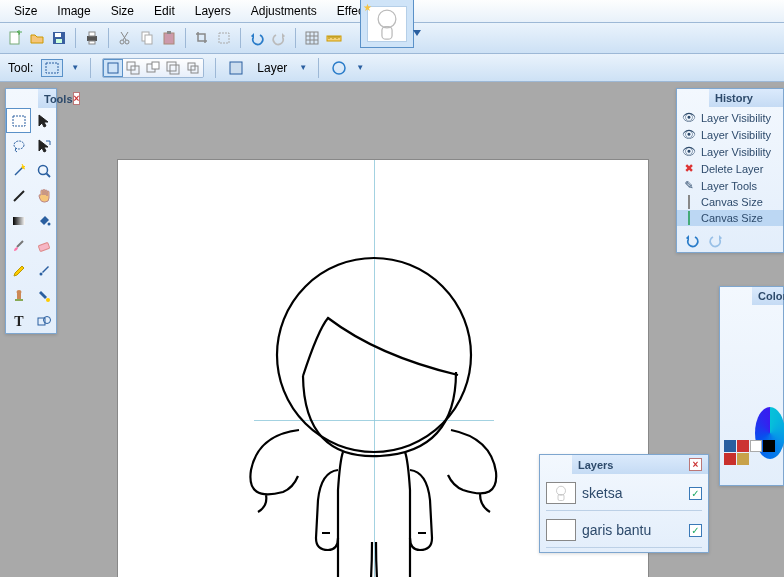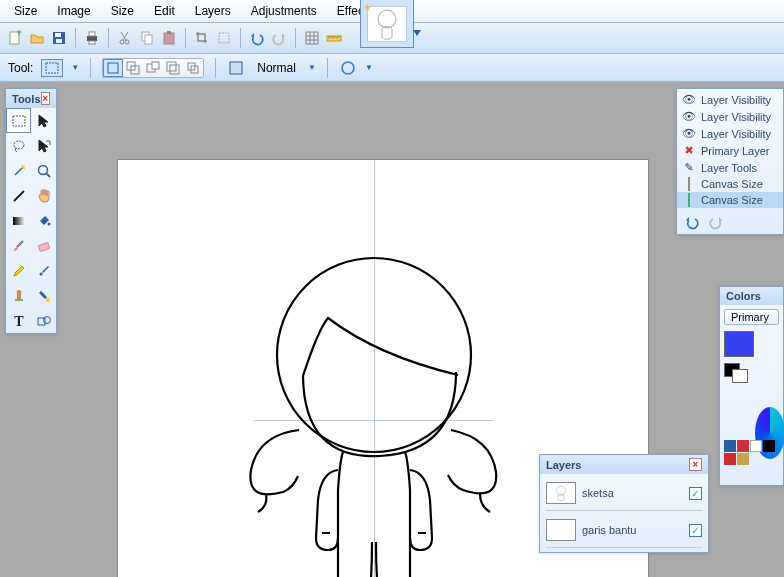--- a/index.html
+++ b/index.html
@@ -90,21 +90,21 @@
     position: absolute;
     background: linear-gradient(#f3f8fe,#e3eefb);
     border: 1px solid #7ea6cf;
     box-shadow: 0 1px 3px rgba(0,0,0,.15);
   }
   .panel-title {
     background: linear-gradient(#dbeafc,#c5dbf4);
     font-size: 11px; font-weight: bold;
     color: #2d4a6b;
     padding: 3px 6px;
-    display:flex; justify-content:space-between; align-items:center;
+    display:flex; justify-content:space-between; align-items:center;margin-left:32px;
   }
   .close-x {
     width:13px; height:13px; background:#fff; border:1px solid #b77;
     color:#c33; display:flex; align-items:center; justify-content:center;
     font-size:10px; line-height:1;
   }
 
   
   #tools-panel { left:5px; top:88px; width:52px; }
   .tool-grid { display:grid; grid-template-columns: 1fr 1fr; }
@@ -148,21 +148,21 @@
   #layers-panel { left:539px; top:454px; width:170px; padding-bottom:4px;}
   .layer-row {
     margin: 6px 6px 0 6px;
     display:flex; align-items:center; gap:6px;
     border-bottom: 1px solid #bcd0e6; padding:2px 0 6px;
   }
   .layer-thumb {
     width:30px; height:22px; border:1px solid #888; background:#fff;
     display:flex; align-items:center; justify-content:center;
   }
-  .layer-name { flex:1; font-size:11px; color:#2d4a6b;}
+  .layer-name { flex:1; font-size:14px; color:#2d4a6b;}
   .layer-chk {
     width:13px; height:13px; border:1px solid #3a79b7; background:#fff;
     display:flex; align-items:center; justify-content:center; color:#2a6; font-size:10px;
   }
 
   .selgrp { display:flex; border:1px solid #9db8d6; border-radius:2px; overflow:hidden;}
   .selgrp div { width:20px; height:18px; display:flex; align-items:center; justify-content:center; background:linear-gradient(#fefefe,#e7effa);}
   .selgrp div.on { background:#cfe4f8; box-shadow: inset 0 0 0 1px #5a91c8;}
 
   
@@ -391,21 +391,21 @@
           <rect x="5" y="5" width="7" height="7" fill="none" stroke="#888"></rect>
         </svg>
       </div>
   </div>
   <div class="sep"></div>
   <span class="ticon">
       <svg>
         <rect x="2" y="2" width="12" height="12" fill="#cde" stroke="#2a5fa0"></rect>
       </svg>
     </span>
-  <span style="padding:0 4px">Normal</span>
+  <span style="padding:0 4px">Layer</span>
   <span style="font-size:8px;color:#2a5fa0">▼</span>
   <div class="sep"></div>
   <span class="ticon">
       <svg>
         <circle cx="8" cy="8" r="6" fill="none" stroke="#2a7cc9" stroke-width="1.5"></circle>
       </svg>
     </span>
   <span style="font-size:8px;color:#2a5fa0">▼</span>
 </div>
 
@@ -538,36 +538,39 @@
       </div>
     <div class="tool-btn">
         <svg width="16" height="16">
           <use href="#i-shape"></use>
         </svg>
       </div>
   </div>
 </div>
 
 <div id="history-panel" class="panel">
+  <div class="panel-title">
+      <span>History</span>
+    </div>
   <div class="hist-list">
     <div class="hist-row">
         <span class="hic">👁</span>
         <span>Layer Visibility</span>
       </div>
     <div class="hist-row">
         <span class="hic">👁</span>
         <span>Layer Visibility</span>
       </div>
     <div class="hist-row">
         <span class="hic">👁</span>
         <span>Layer Visibility</span>
       </div>
     <div class="hist-row">
         <span class="hic" style="color:#d33">✖</span>
-        <span>Primary Layer</span>
+        <span>Delete Layer</span>
       </div>
     <div class="hist-row">
         <span class="hic">✎</span>
         <span>Layer Tools</span>
       </div>
     <div class="hist-row">
         <span class="hic"><span class="chk-sm"></span></span>
         <span>Canvas Size</span>
       </div>
     <div class="hist-row sel">
@@ -586,28 +589,20 @@
           <use href="#i-redo"></use>
         </svg>
       </span>
   </div>
 </div>
 
 <div id="colors-panel" class="panel">
   <div class="panel-title">
       <span>Colors</span>
     </div>
-  <div class="colors-body">
-    <div class="primary-btn">Primary</div>
-    <div class="swatch-main"></div>
-    <div class="swatch-bw">
-        <div class="b"></div>
-        <div class="w"></div>
-      </div>
-  </div>
   <div class="wheel"></div>
   <div class="pal">
     <div style="background:#2a5fa0"></div>
     <div style="background:#c33"></div>
     <div style="background:#fff;border:1px solid #aaa"></div>
     <div style="background:#000"></div>
     <div style="background:#c9302c"></div>
     <div style="background:#c8a24a"></div>
   </div>
 </div>

